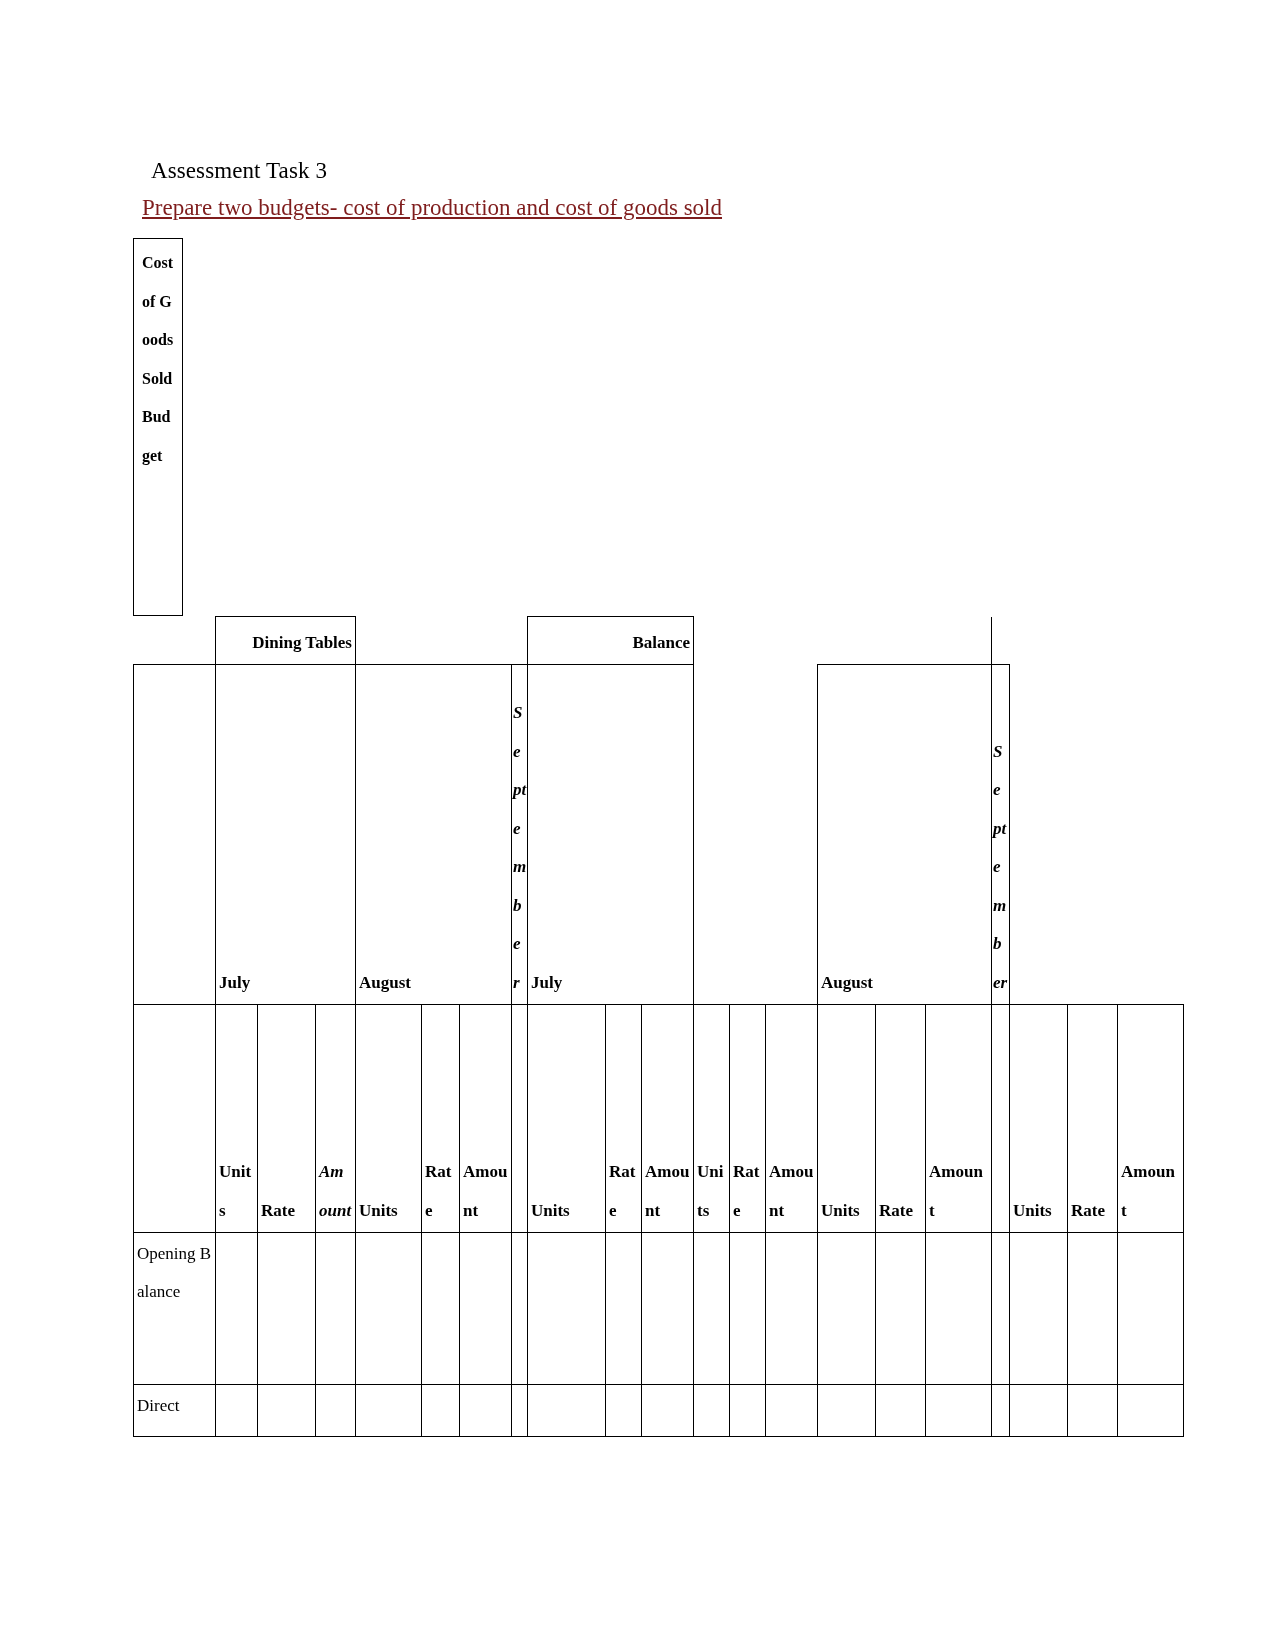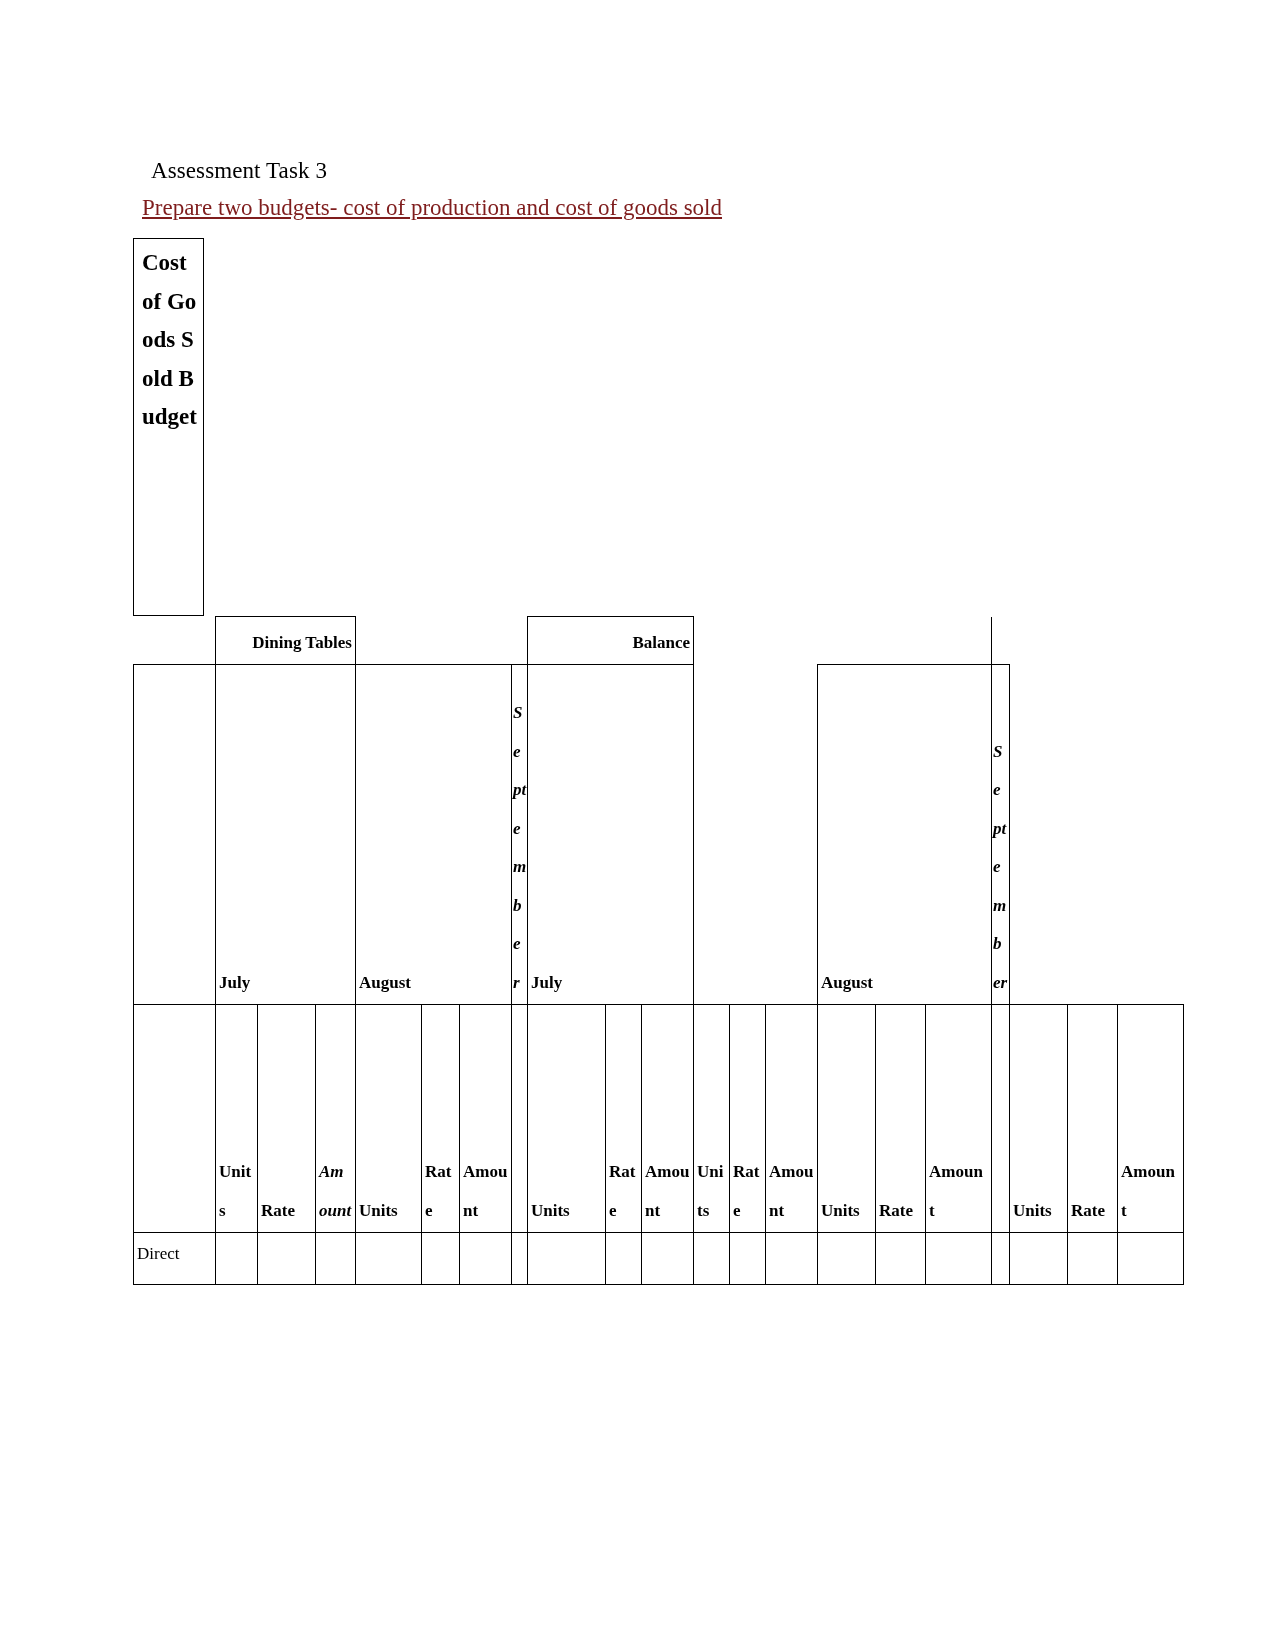--- a/index.html
+++ b/index.html
@@ -43,26 +43,26 @@
     color: #7f1d1d;
     text-decoration: underline;
     white-space: nowrap;
   }
 
   
   .titlebox {
     position: absolute;
     left: 133px;
     top: 238px;
-    width: 71px;
+    width: 50px;
     height: 378px;
     border: 1px solid #000;
     box-sizing: border-box;
     padding: 5px 6px 0 8px;
-    font-size: 23px;
+    font-size: 16px;
     font-weight: bold;
     line-height: 38.5px;
     word-break: break-all;
     overflow: hidden;
   }
 
   
   .tbl {
     position: absolute;
     left: 133px;
@@ -189,20 +189,43 @@
       <td class="cell-bot">Rate</td>
       <td class="cell-bot">Amount</td>
 
       <td class="nb-left nb-right"></td>
 
       <td class="cell-bot">Units</td>
       <td class="cell-bot">Rate</td>
       <td class="cell-bot">Amount</td>
     </tr>
 
+    <tr class="r-data1">
+      <td class="plain">Opening Balance</td>
+      <td class="plain"></td>
+      <td class="plain"></td>
+      <td class="plain"></td>
+      <td class="plain"></td>
+      <td class="plain"></td>
+      <td class="plain"></td>
+      <td class="plain nb-left nb-right"></td>
+      <td class="plain"></td>
+      <td class="plain"></td>
+      <td class="plain"></td>
+      <td class="plain"></td>
+      <td class="plain"></td>
+      <td class="plain"></td>
+      <td class="plain"></td>
+      <td class="plain"></td>
+      <td class="plain"></td>
+      <td class="plain nb-left nb-right"></td>
+      <td class="plain"></td>
+      <td class="plain"></td>
+      <td class="plain"></td>
+    </tr>
 
     <tr class="r-data2">
       <td class="plain">Direct</td>
       <td class="plain"></td>
       <td class="plain"></td>
       <td class="plain"></td>
       <td class="plain"></td>
       <td class="plain"></td>
       <td class="plain"></td>
       <td class="plain nb-left nb-right"></td>

